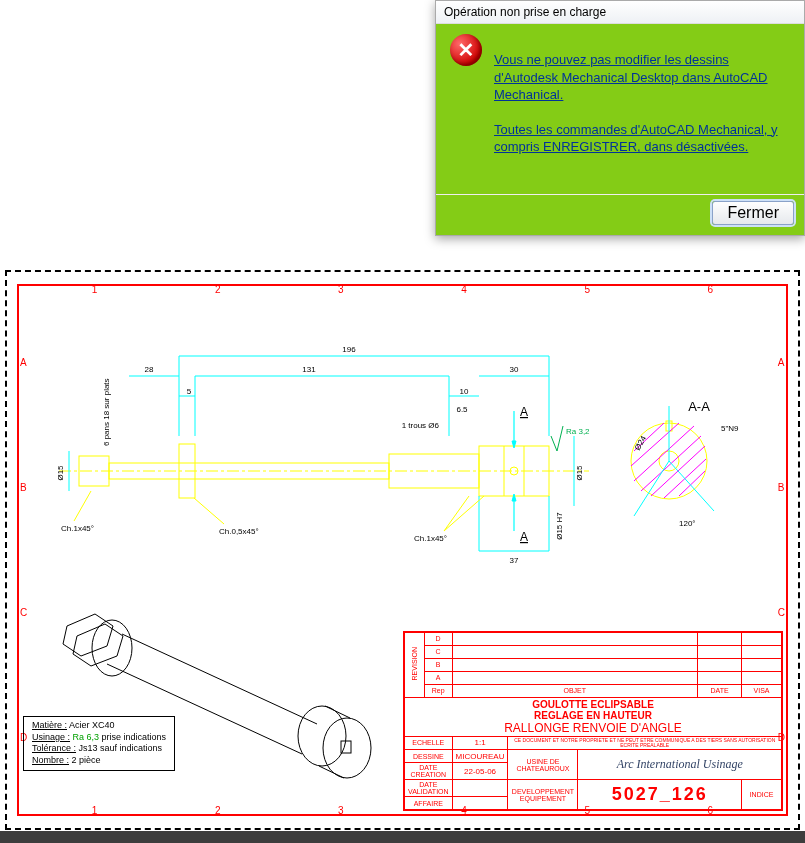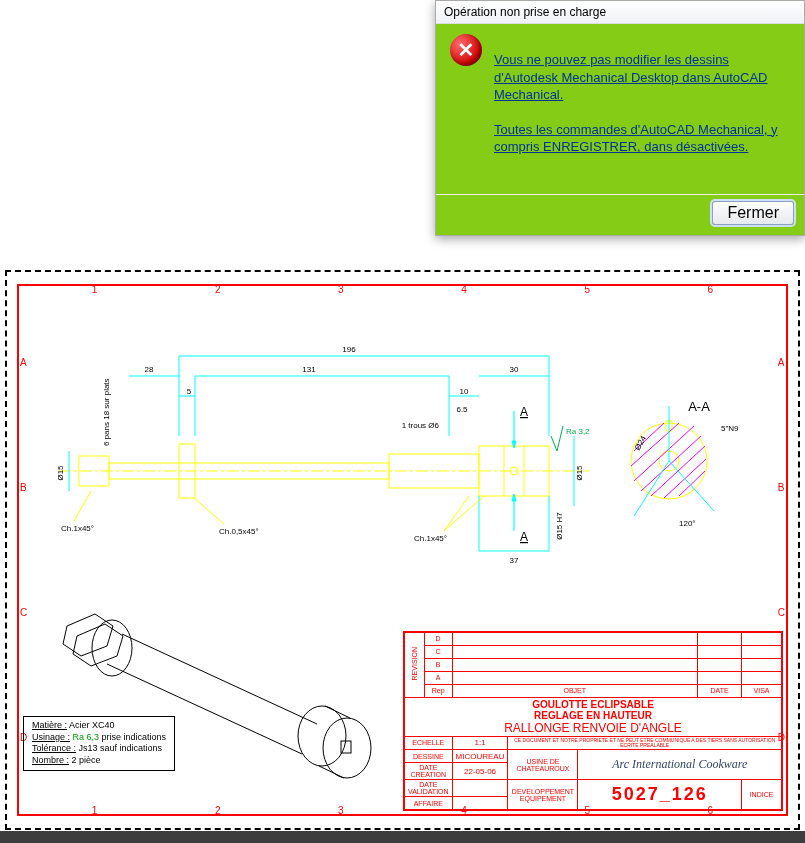--- a/index.html
+++ b/index.html
@@ -381,21 +381,21 @@
         <tr>
           <td colspan="2" class="lbl">ECHELLE</td>
           <td style="width:45px">1:1</td>
           <td colspan="4" class="lbl" style="font-size:5px;line-height:1.05">CE DOCUMENT ET NOTRE PROPRIETE ET NE PEUT ETRE COMMUNIQUE A DES TIERS SANS AUTORISATION ECRITE PREALABLE</td>
         </tr>
 
         <tr>
           <td colspan="2" class="lbl">DESSINE</td>
           <td>MICOUREAU</td>
           <td rowspan="2" class="lbl" style="width:70px">USINE DE CHATEAUROUX</td>
-          <td colspan="3" rowspan="2" class="company">Arc International Cookware</td>
+          <td colspan="3" rowspan="2" class="company">Arc International Usinage</td>
         </tr>
         <tr>
           <td colspan="2" class="lbl">DATE CREATION</td>
           <td>22-05-06</td>
         </tr>
         <tr>
           <td colspan="2" class="lbl">DATE VALIDATION</td>
           <td></td>
           <td rowspan="2" class="lbl">DEVELOPPEMENT EQUIPEMENT</td>
           <td colspan="2" rowspan="2" class="big" style="font-size:18px;letter-spacing:2px">5027_126</td>

